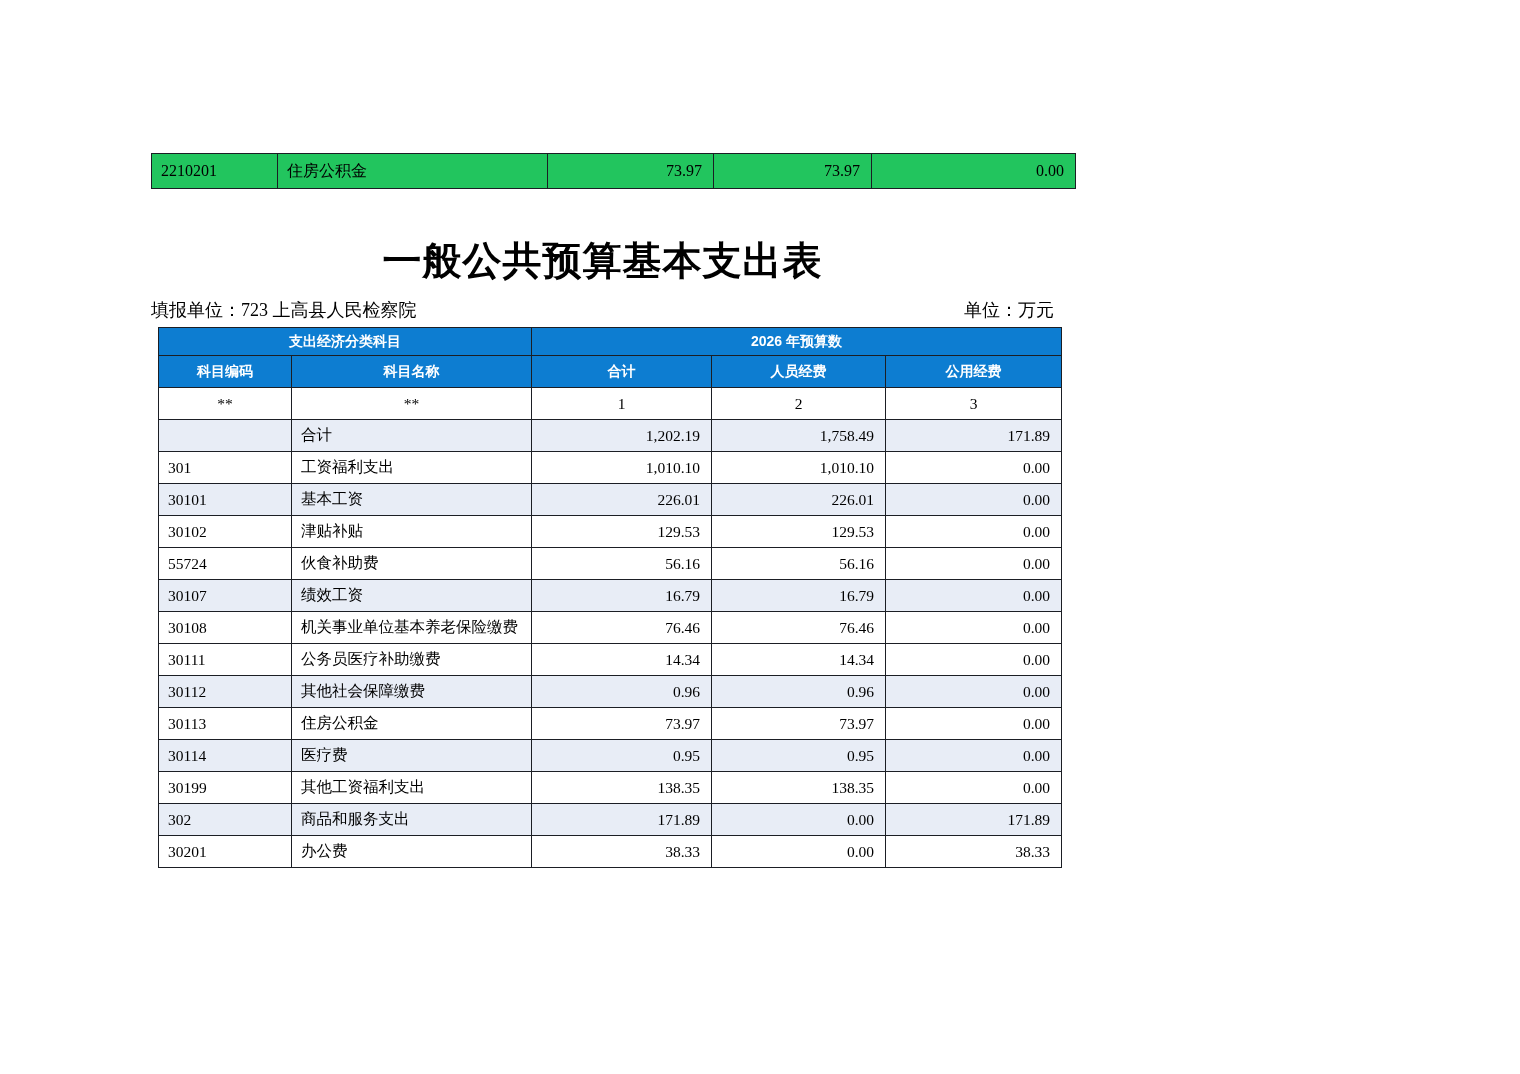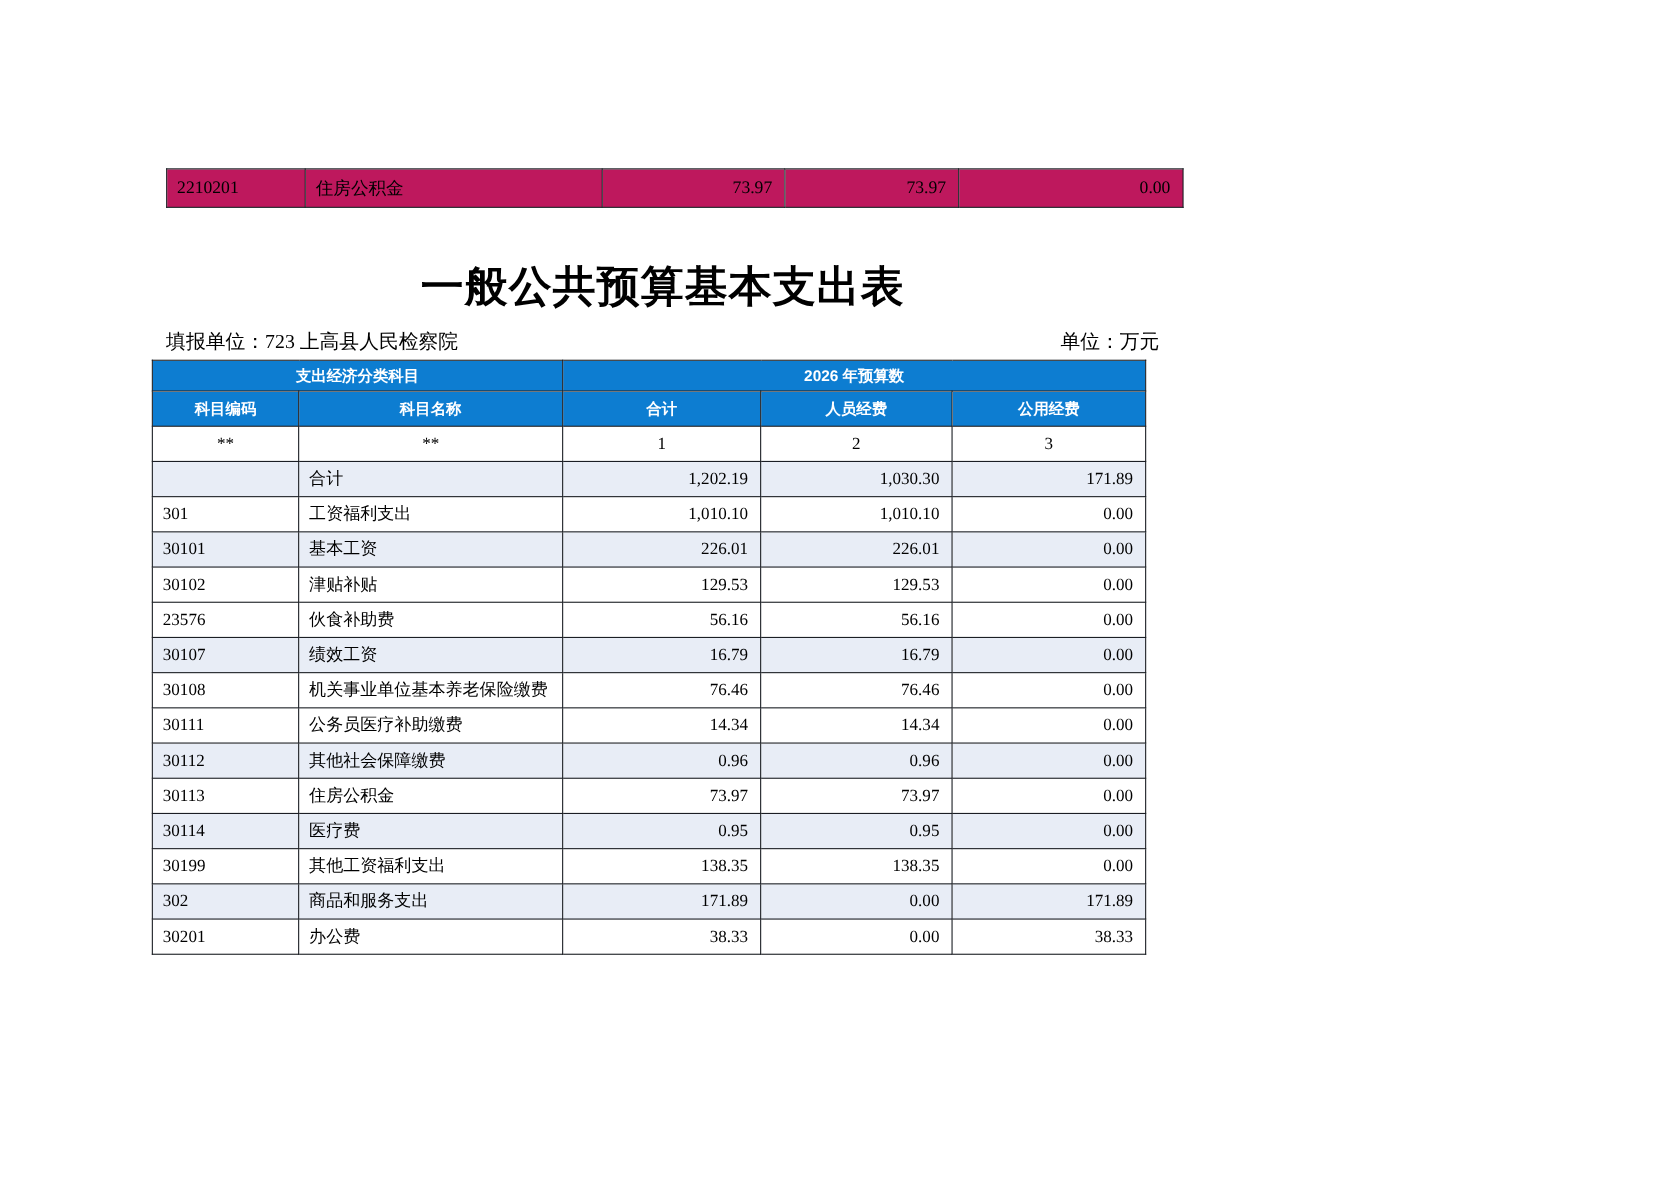--- a/index.html
+++ b/index.html
@@ -5,36 +5,36 @@
   html,body{margin:0;padding:0;}
   body{
     width:1520px;height:1074px;position:relative;background:#ffffff;
     font-family:"Liberation Serif","DejaVu Serif",serif;color:#000;
   }
   table{border-collapse:collapse;table-layout:fixed;}
   td,th{border:1px solid #1b1e24;overflow:hidden;white-space:nowrap;vertical-align:middle;}
 
   
   .prev-table{position:absolute;top:153px;left:151px;width:924px;}
-  .prev-table td{height:32px;font-size:16px;background:#be185d;}
+  .prev-table td{height:32px;font-size:16px;background:#22c55e;}
 
   
   .doc-title{
     position:absolute;top:234px;left:151px;width:903px;text-align:center;
     font-size:39px;font-weight:bold;letter-spacing:1px;
     font-family:"Liberation Serif","DejaVu Serif",serif;
   }
   .meta-line{
     position:absolute;top:298px;left:151px;width:903px;
     display:flex;justify-content:space-between;align-items:flex-start;
     font-size:18px;
   }
 
   
-  .main-table{position:absolute;top:327px;left:138px;width:903px;}
+  .main-table{position:absolute;top:327px;left:158px;width:903px;}
   .main-table th{
     background:#0d7dd1;color:#ffffff;font-weight:bold;
     font-family:"Liberation Sans","DejaVu Sans",sans-serif;
     font-size:14px;
   }
   .main-table .grp th{height:25px;}
   .main-table .cols th{height:29px;text-align:center;}
   .main-table td{height:29px;font-size:15.5px;background:#ffffff;}
   .main-table tr.shaded td{background:#e8edf6;}
   .l{text-align:left;padding-left:9px;}
@@ -94,21 +94,21 @@
     <td class="c">**</td>
     <td class="c">**</td>
     <td class="c">1</td>
     <td class="c">2</td>
     <td class="c">3</td>
   </tr>
   <tr class="shaded">
     <td class="l"></td>
     <td class="l">合计</td>
     <td class="r">1,202.19</td>
-    <td class="r">1,030.30</td>
+    <td class="r">1,758.49</td>
     <td class="r">171.89</td>
   </tr>
   <tr>
     <td class="l">301</td>
     <td class="l">工资福利支出</td>
     <td class="r">1,010.10</td>
     <td class="r">1,010.10</td>
     <td class="r">0.00</td>
   </tr>
   <tr class="shaded">
@@ -119,21 +119,21 @@
     <td class="r">0.00</td>
   </tr>
   <tr>
     <td class="l">30102</td>
     <td class="l">津贴补贴</td>
     <td class="r">129.53</td>
     <td class="r">129.53</td>
     <td class="r">0.00</td>
   </tr>
   <tr>
-    <td class="l">23576</td>
+    <td class="l">55724</td>
     <td class="l">伙食补助费</td>
     <td class="r">56.16</td>
     <td class="r">56.16</td>
     <td class="r">0.00</td>
   </tr>
   <tr class="shaded">
     <td class="l">30107</td>
     <td class="l">绩效工资</td>
     <td class="r">16.79</td>
     <td class="r">16.79</td>

